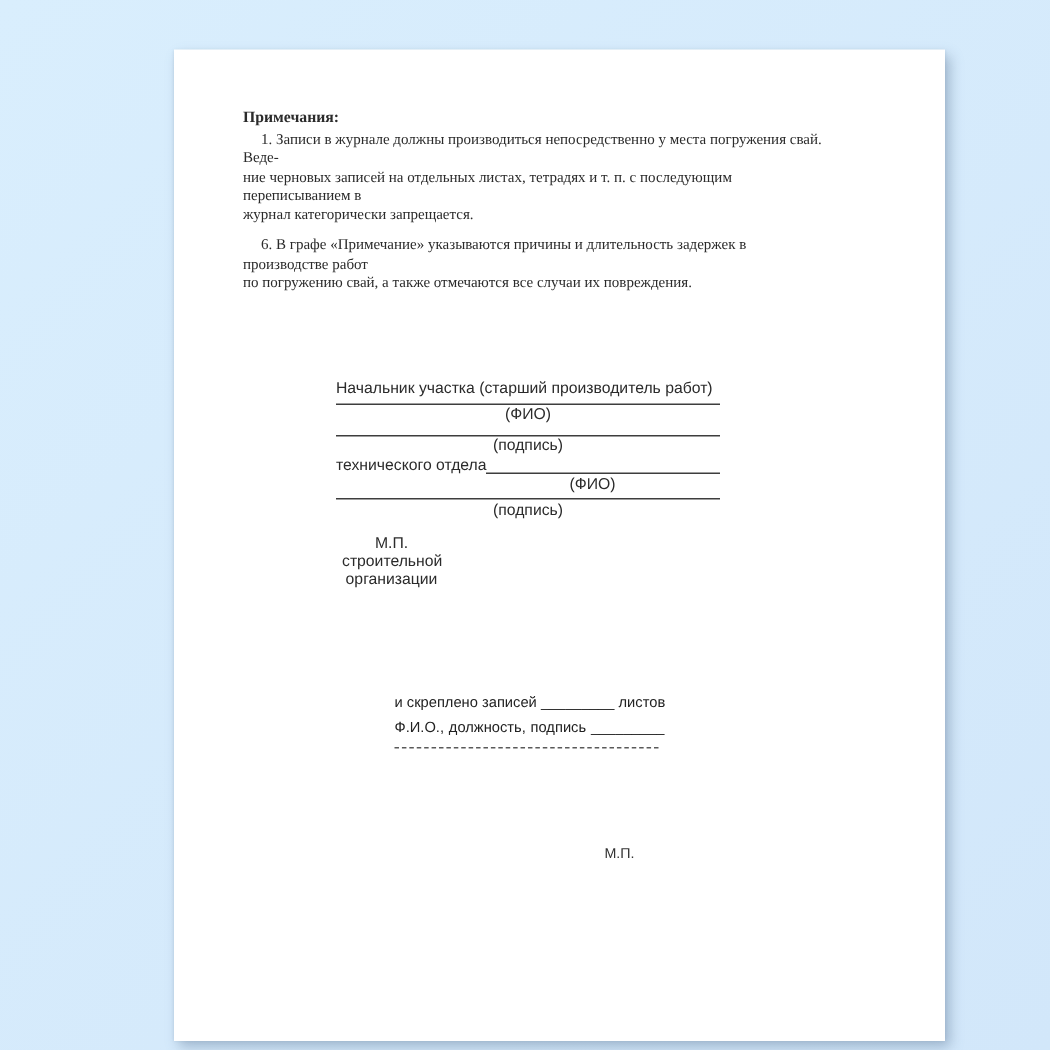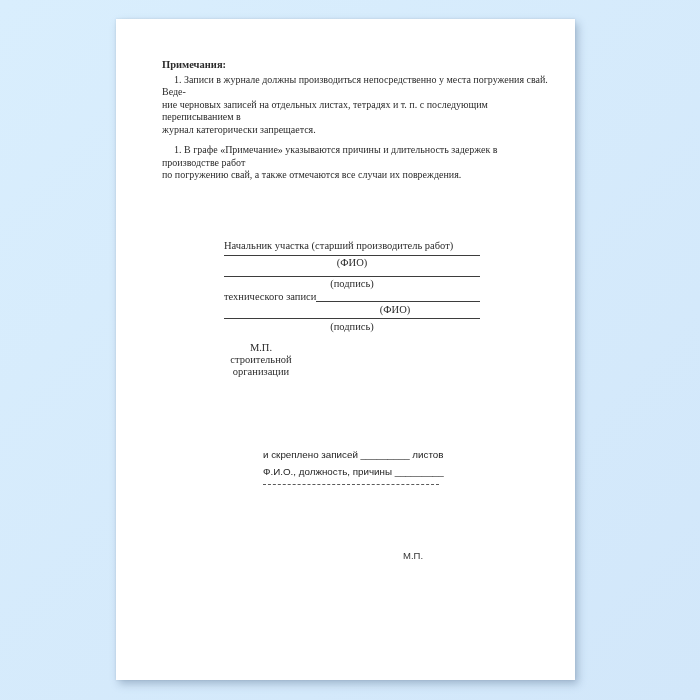--- a/index.html
+++ b/index.html
@@ -2,38 +2,38 @@
 <html style="--bg1: #d9eefd; --bg2: #d2e7fa; --page: #ffffff; --ink: #2b2b2b;"><head>
 <meta charset="utf-8">
 <style>
   * { margin:0; padding:0; box-sizing:border-box; }
   html,body { width:700px; height:700px; }
   .canvas {
     position:relative; width:700px; height:700px; overflow:hidden;
     background: linear-gradient(135deg, var(--bg1,#d9eefd) 0%, var(--bg2,#d2e7fa) 100%);
   }
   .page {
-    position:absolute; left:116px; top:19px; width:459px; height:661px;
+    position:absolute; left:116px; top:33px; width:514px; height:661px;
     background: var(--page,#ffffff);
     box-shadow: 3px 4px 8px rgba(104,130,158,.48), 0 0 2px rgba(120,140,160,.25);
     padding-left: 20px;
   }
   
   .notes {
     position:absolute; left:46px; top:40px; width:394px;
     font-family:"Liberation Serif","DejaVu Serif",serif;
     font-size:10px; line-height:12.5px; color:var(--ink,#2b2b2b);
   }
   .notes-title { font-weight:bold; font-size:10.5px; margin-bottom:2px; }
   .note { white-space:pre-line; text-indent:12px; }
   .note + .note { margin-top:8px; }
   
   .sig {
     position:absolute; left:108px; top:220px; width:256px;
-    font-family:Liberation Serif, serif;
+    font-family:Liberation Sans, sans-serif;
     font-size:10.5px; line-height:13px; color:var(--ink,#2b2b2b);
   }
   .rule  { border-bottom:1px solid #3d3d3d; height:4px; }
   .rule-b{ border-bottom:1px solid #3d3d3d; height:8px; }
   .rule-c{ border-bottom:1px solid #3d3d3d; height:3px; }
   .caption { text-align:center; }
   .cap-offset { margin-left:86px; width:170px; text-align:center; }
   .lbl2 { margin-top:12px; }
   .row { display:flex; }
   .row .fill { flex:1; border-bottom:1px solid #3d3d3d; margin-bottom:1px; }
@@ -57,48 +57,48 @@
 <body>
 
 <div class="canvas">
   <div class="page">
 
     <div class="notes">
       <div class="notes-title">Примечания:</div>
       <div class="note">1. Записи в журнале должны производиться непосредственно у места погружения свай. Веде-
 ние черновых записей на отдельных листах, тетрадях и т. п. с последующим переписыванием в
 журнал категорически запрещается.</div>
-      <div class="note">1. В графе «Примечание» указываются причины и длительность задержек в производстве работ
+      <div class="note">6. В графе «Примечание» указываются причины и длительность задержек в производстве работ
 по погружению свай, а также отмечаются все случаи их повреждения.</div>
     </div>
 
     <div class="sig">
       <div>Начальник участка (старший производитель работ)</div>
       <div class="rule"></div>
       <div class="caption">(ФИО)</div>
       <div class="rule-b"></div>
       <div class="caption">(подпись)</div>
 
       <div class="row">
-        <span>технического записи</span>
+        <span>технического отдела</span>
         <span class="fill"></span>
       </div>
       <div class="cap-offset">(ФИО)</div>
       <div class="rule-c"></div>
       <div class="caption cap-sign2">(подпись)</div>
 
       <div class="stamp">
         <div>М.П.</div>
         <div>строительной</div>
         <div>организации</div>
       </div>
     </div>
 
     <div class="binding">
       <div class="b-line">и скреплено записей _________ листов</div>
-      <div class="b-line">Ф.И.О., должность, причины _________</div>
+      <div class="b-line">Ф.И.О., должность, подпись _________</div>
       <div class="dash-rule"></div>
     </div>
 
     <div class="bottom-stamp">М.П.</div>
 
   </div>
 </div>
 
 </body></html>

